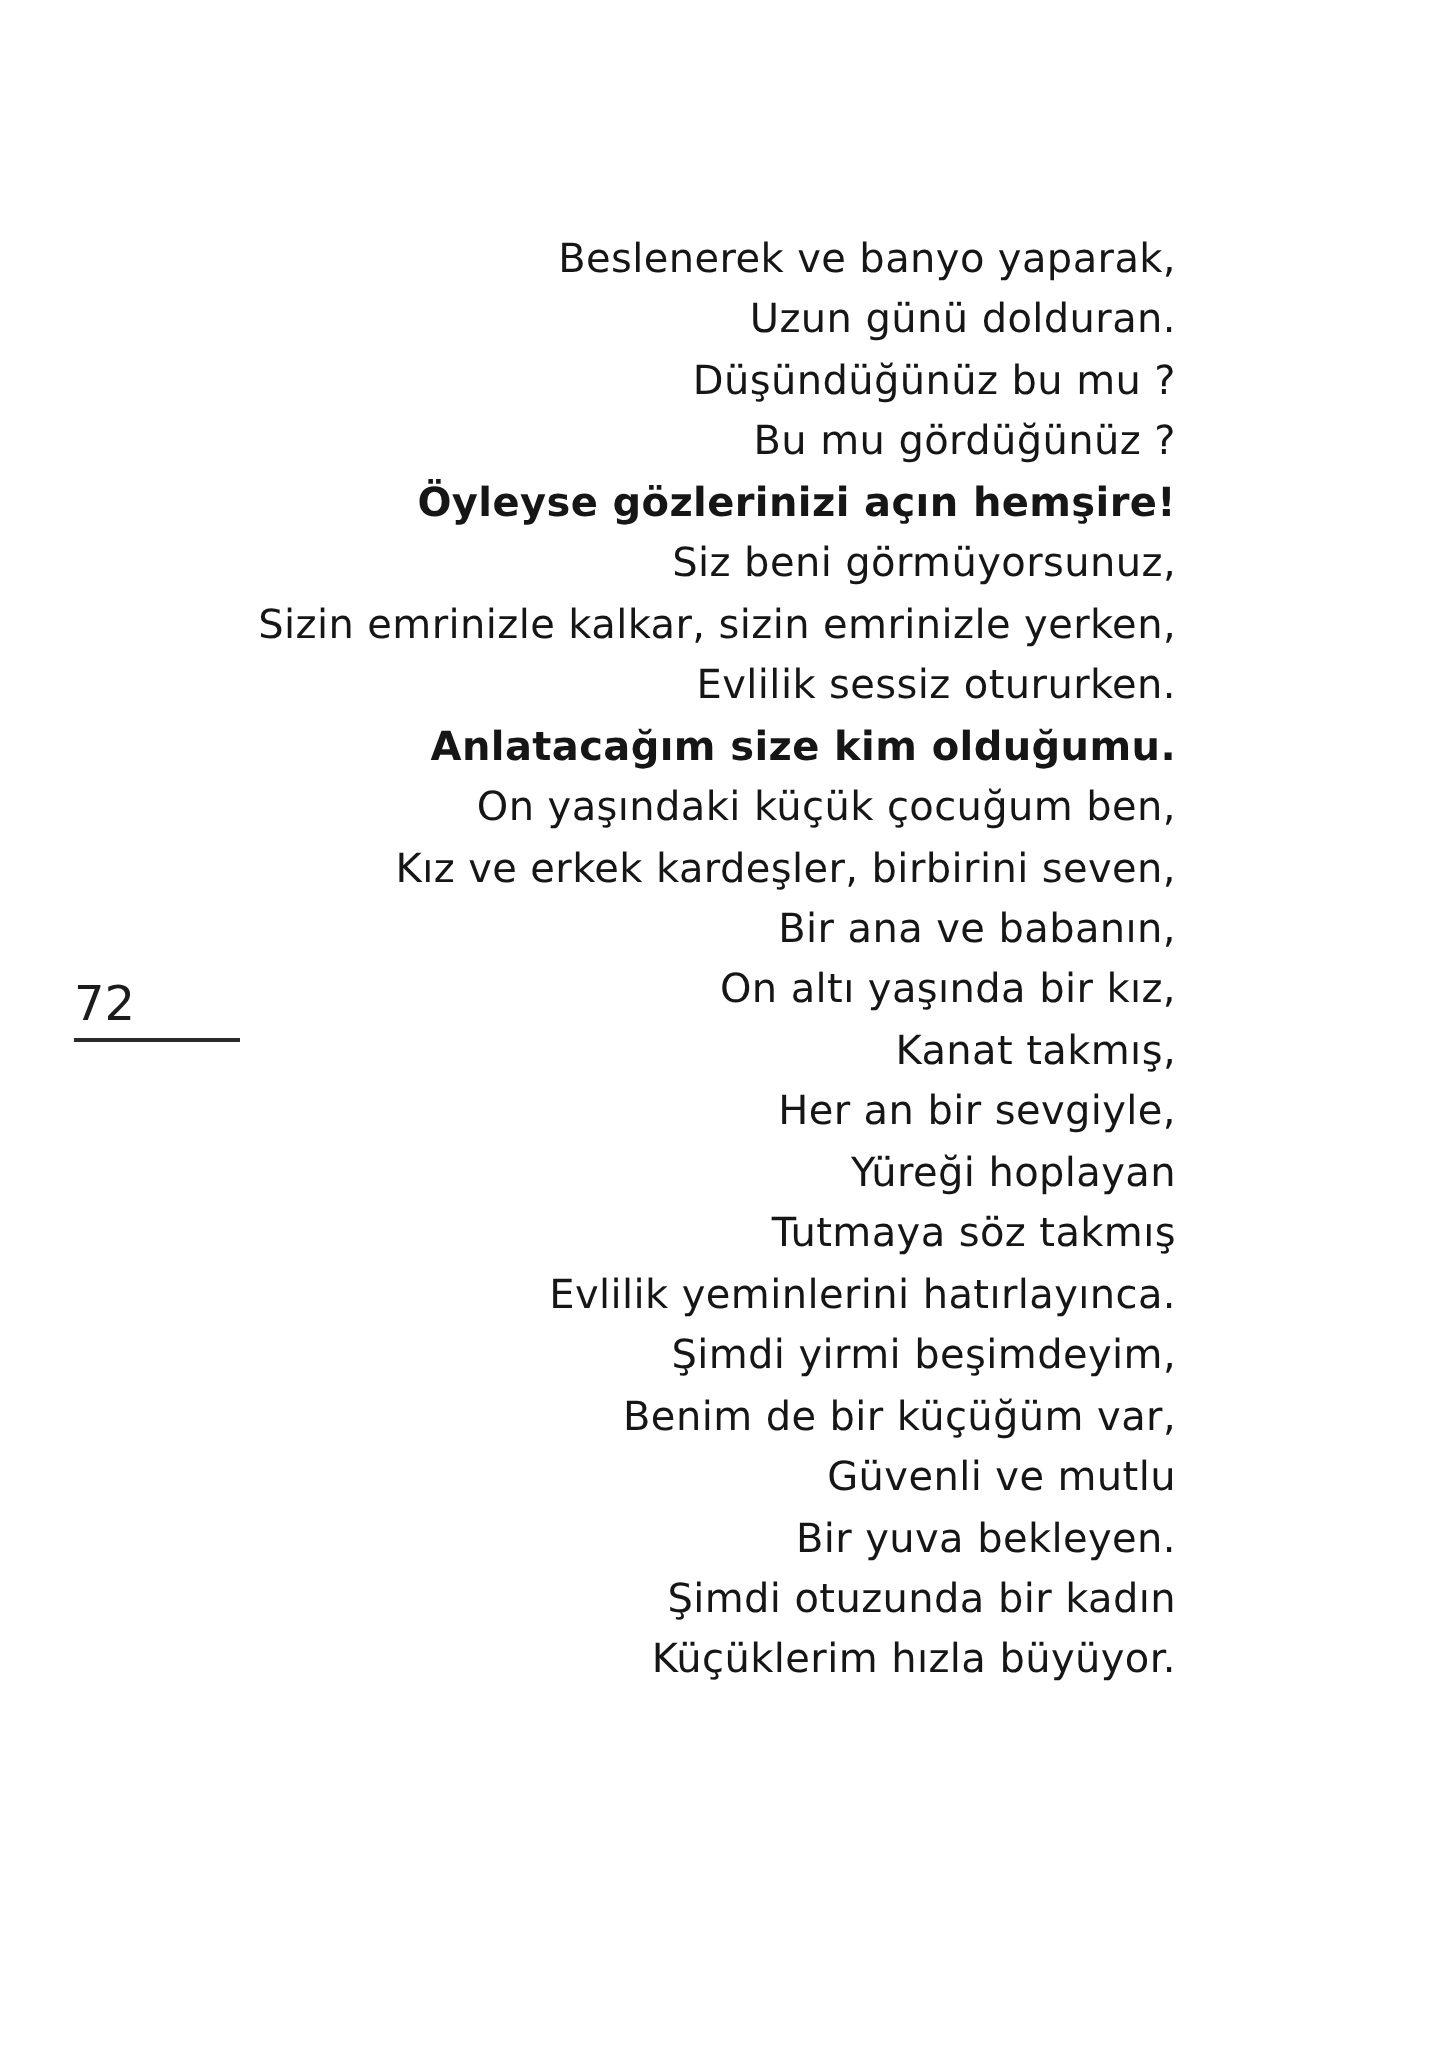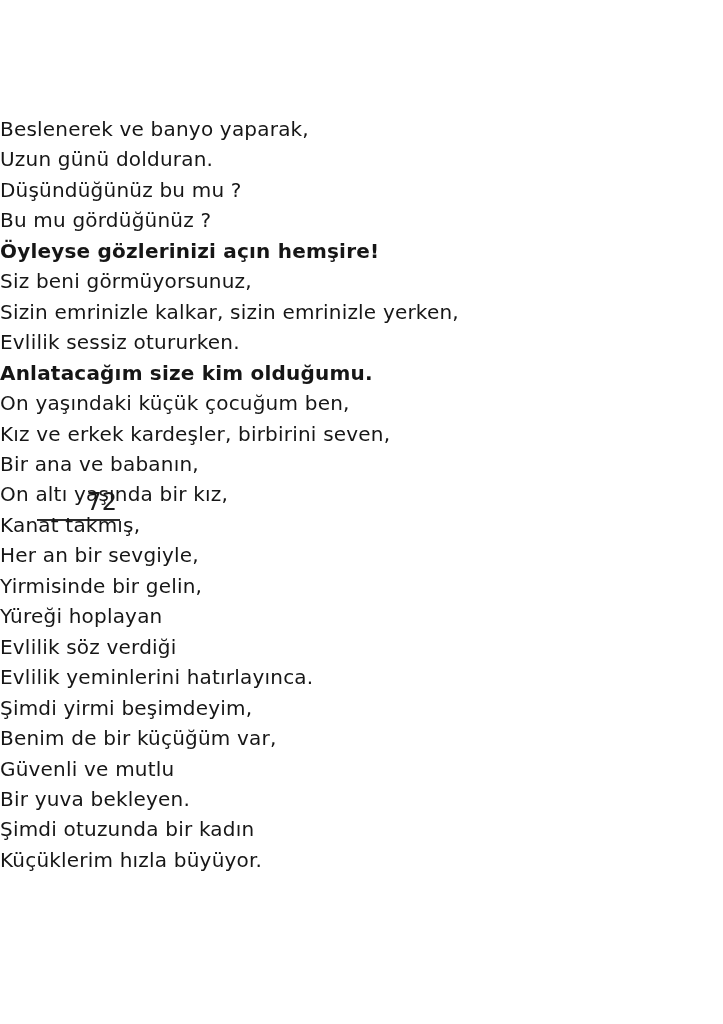--- a/index.html
+++ b/index.html
@@ -20,40 +20,40 @@
     top: 0;
     width: 723px;
     height: 1024px;
     background: #ffffff;
   }
   .poem {
     position: absolute;
     left: 0;
     top: 114px;
     width: 588px;
-    text-align: left;
+    text-align: right;
     font-size: 20px;
     line-height: 30.45px;
     color: #161616;
     letter-spacing: 0.2px;
   }
   .poem-line {
     white-space: nowrap;
   }
   .poem-line.bold {
     font-weight: bold;
   }
   .page-number-block {
     position: absolute;
     left: 37px;
     top: 488px;
     width: 83px;
   }
   .page-number {
-    text-align: right;
+    text-align: left;
     padding-right: 3px;
     font-size: 24px;
     line-height: 29px;
     color: #1c1c1c;
   }
   .page-number-rule {
     width: 83px;
     height: 0;
     border-bottom: 2px solid #2b2b2b;
     margin-top: 2px;
@@ -78,23 +78,22 @@
       <div class="poem-line">Siz beni görmüyorsunuz,</div>
       <div class="poem-line">Sizin emrinizle kalkar, sizin emrinizle yerken,</div>
       <div class="poem-line">Evlilik sessiz otururken.</div>
       <div class="poem-line bold">Anlatacağım size kim olduğumu.</div>
       <div class="poem-line">On yaşındaki küçük çocuğum ben,</div>
       <div class="poem-line">Kız ve erkek kardeşler, birbirini seven,</div>
       <div class="poem-line">Bir ana ve babanın,</div>
       <div class="poem-line">On altı yaşında bir kız,</div>
       <div class="poem-line">Kanat takmış,</div>
       <div class="poem-line">Her an bir sevgiyle,</div>
-      <div class="poem-line">Yirmisinde bir gelin,</div>
       <div class="poem-line">Yüreği hoplayan</div>
-      <div class="poem-line">Evlilik söz verdiği</div>
+      <div class="poem-line">Tutmaya söz takmış</div>
       <div class="poem-line">Evlilik yeminlerini hatırlayınca.</div>
       <div class="poem-line">Şimdi yirmi beşimdeyim,</div>
       <div class="poem-line">Benim de bir küçüğüm var,</div>
       <div class="poem-line">Güvenli ve mutlu</div>
       <div class="poem-line">Bir yuva bekleyen.</div>
       <div class="poem-line">Şimdi otuzunda bir kadın</div>
       <div class="poem-line">Küçüklerim hızla büyüyor.</div>
     </div>
 
 </div>

